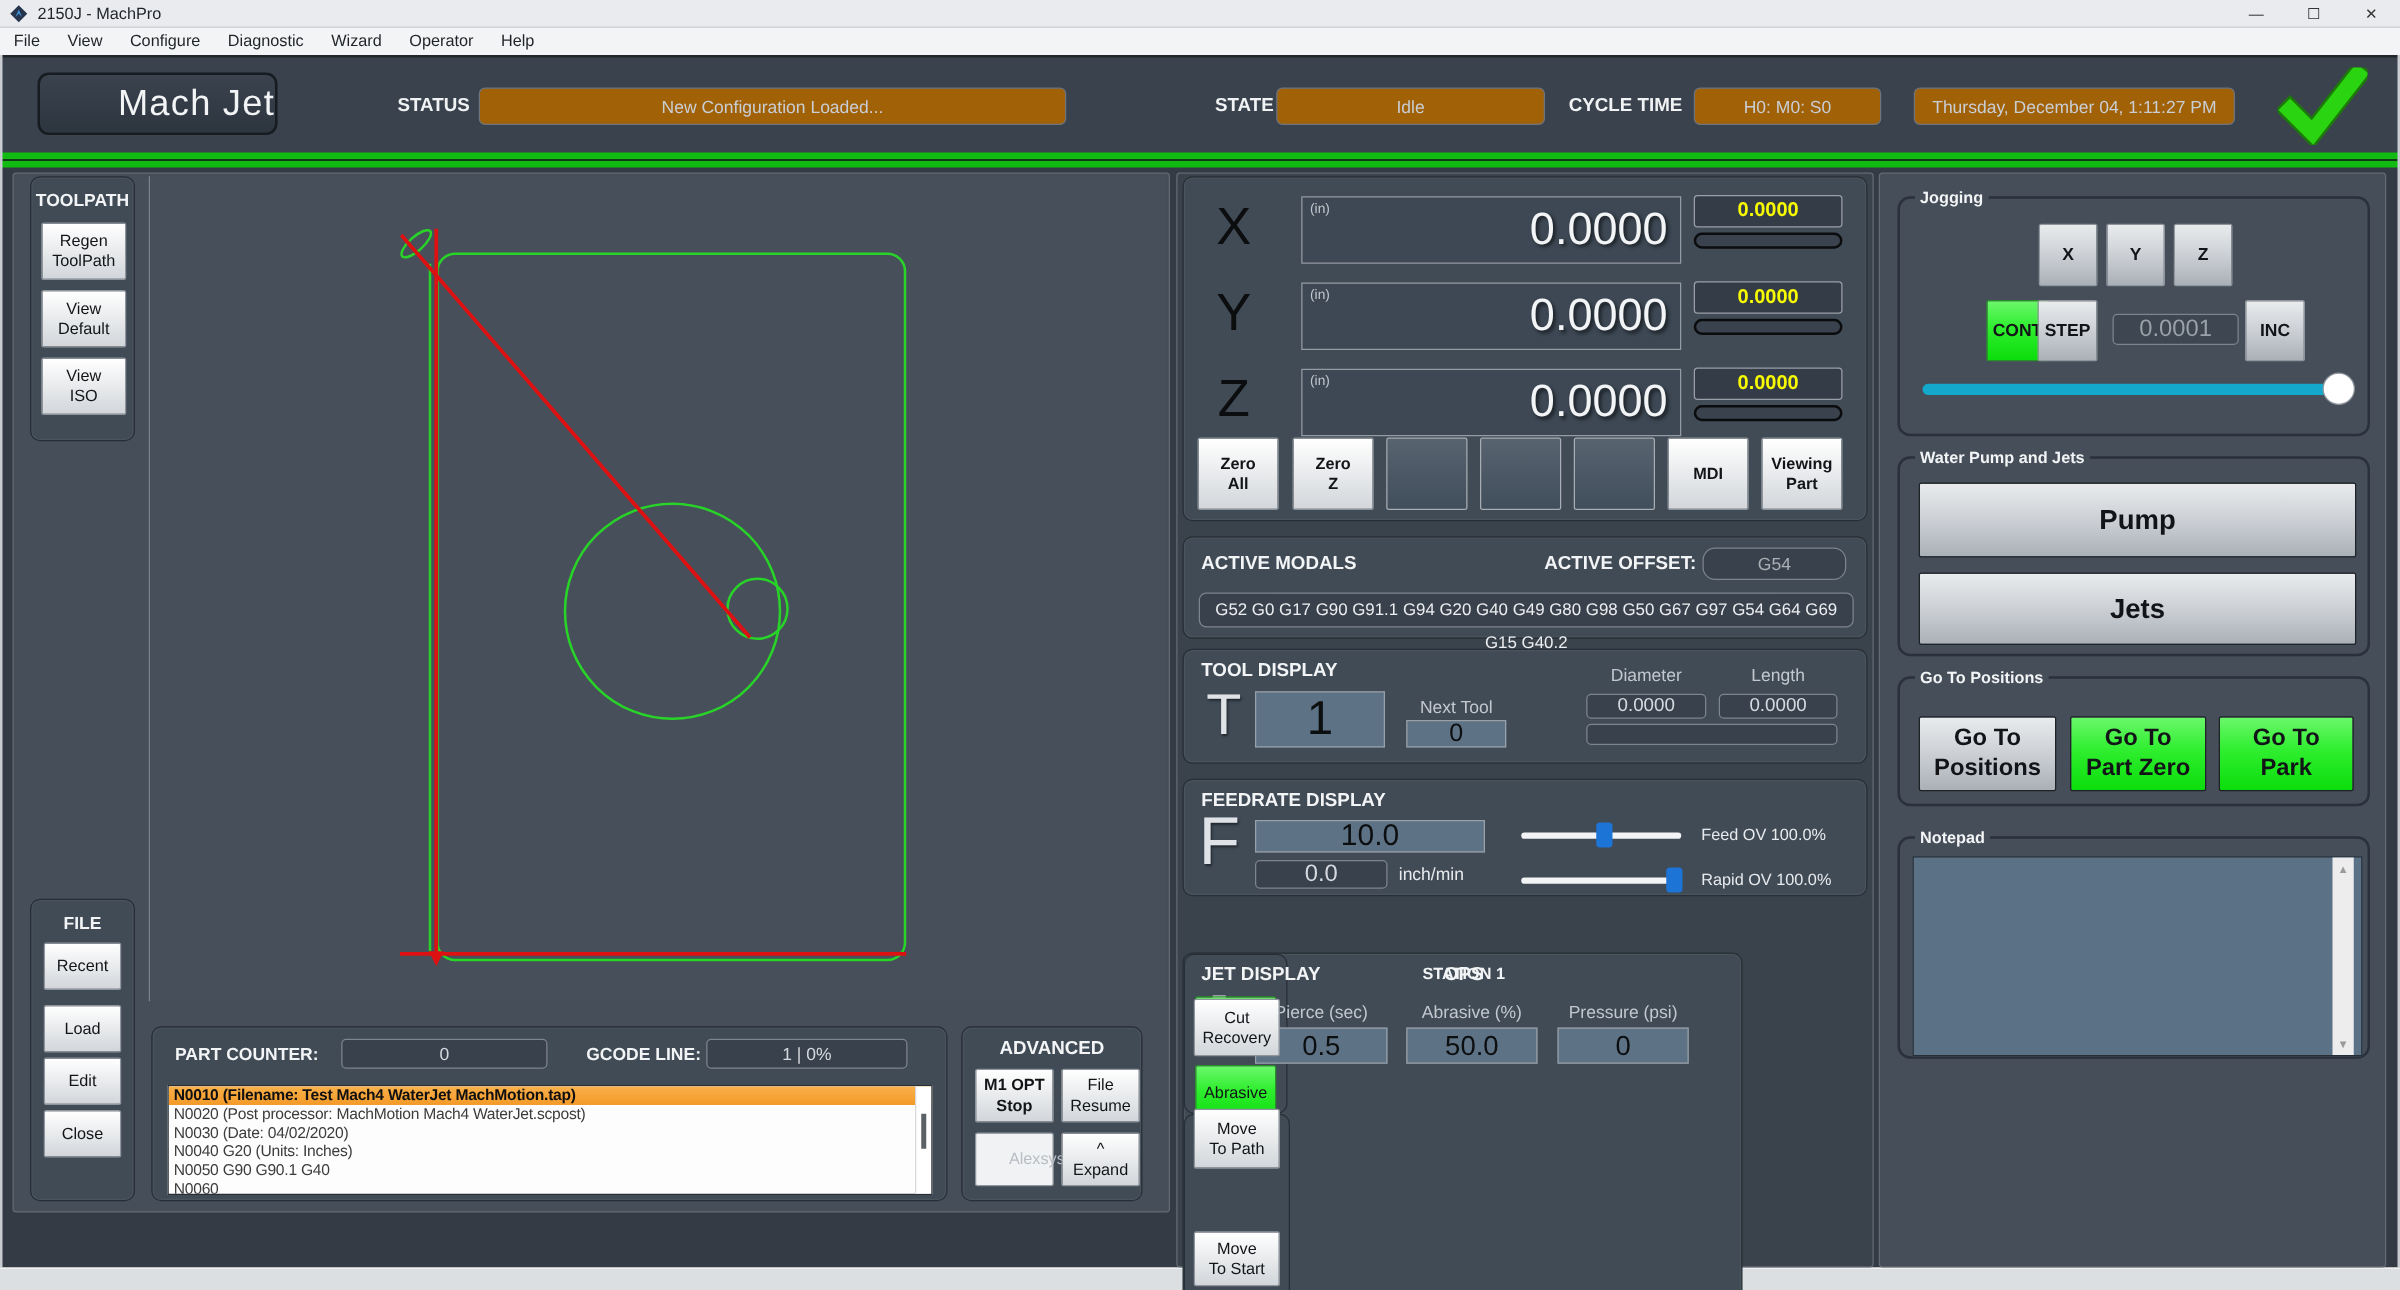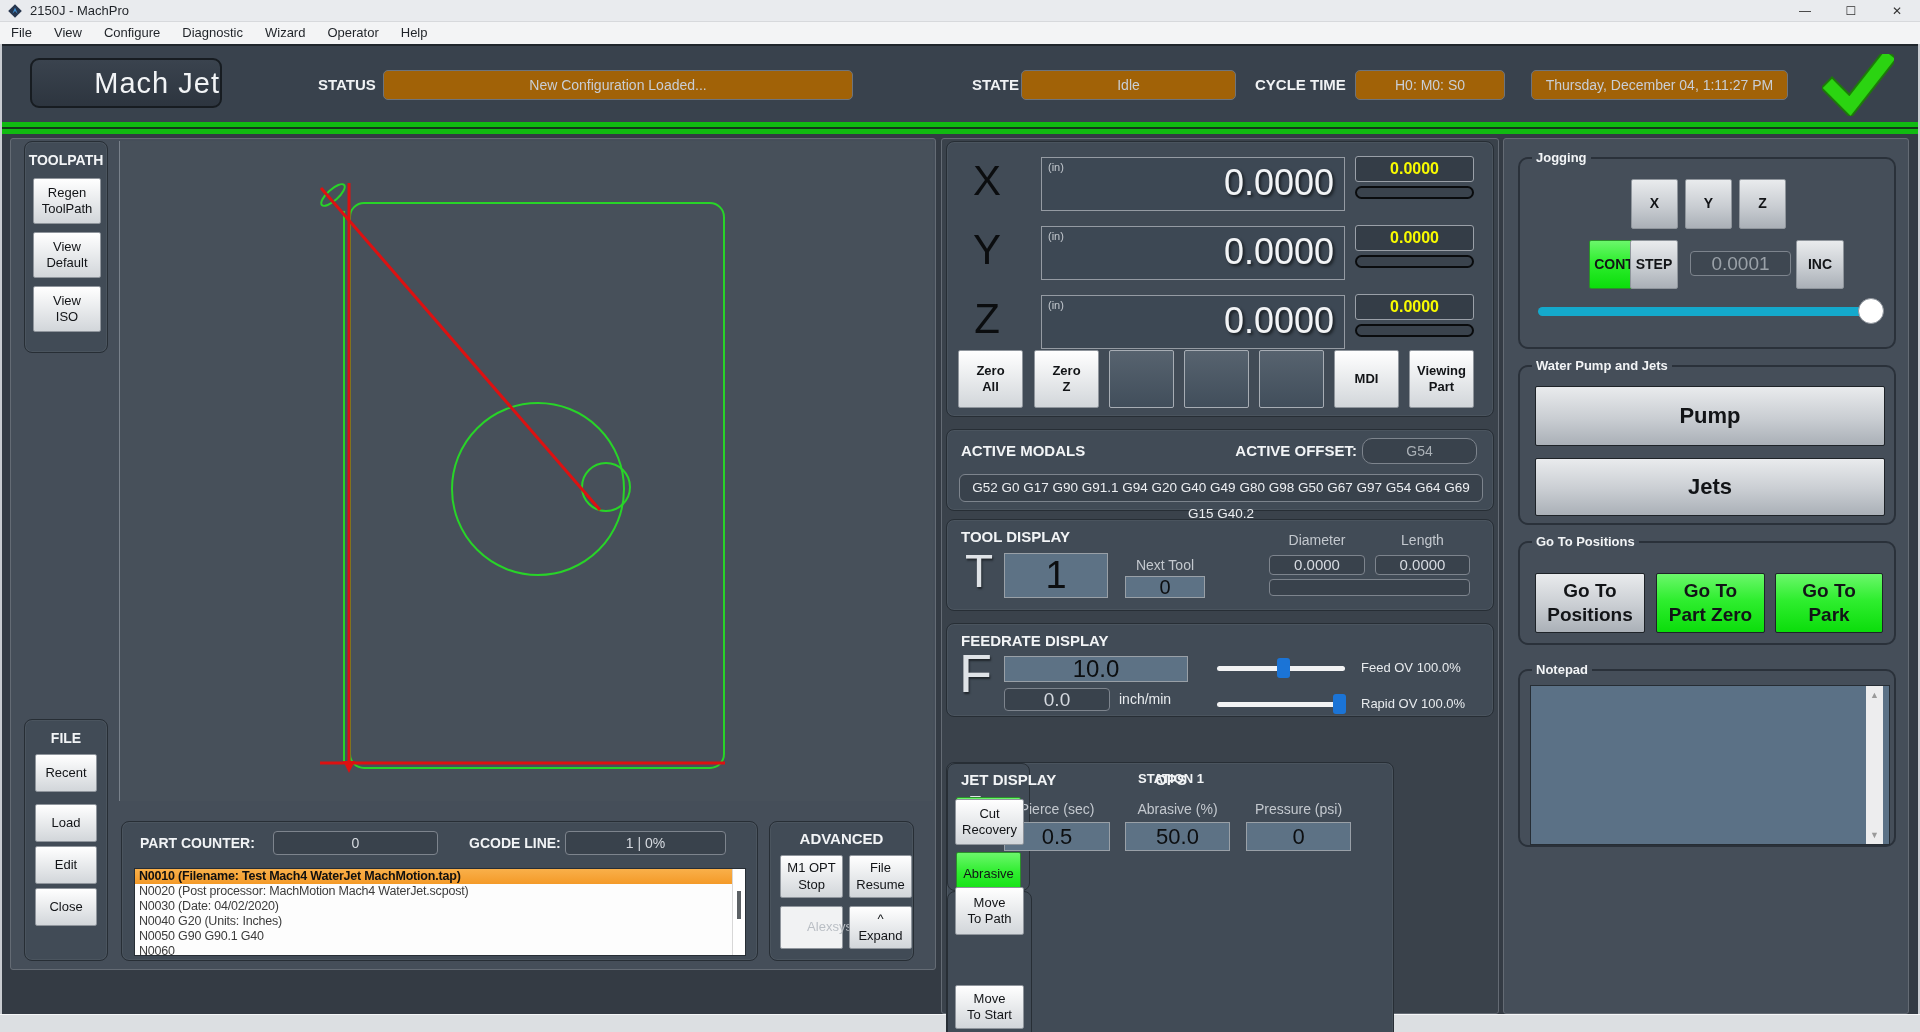--- a/index.html
+++ b/index.html
@@ -239,21 +239,21 @@
         <div class="grow">N0050 G90 G90.1 G40</div>
         <div class="grow">N0060</div>
         <div id="gcode-scroll">
             <div id="gcode-thumb"></div>
           </div>
       </div>
     </div>
 
     <div class="panel" id="adv-panel">
       <div class="ptitle">ADVANCED</div>
-      <div class="btn" style="left:10px; top:33px;">M1 OPT
+      <div class="btn" style="left:10px; top:33px;font-weight:bold;">M1 OPT
 Stop</div>
       <div class="btn" style="left:79px; top:33px;">File
 Resume</div>
       <div class="btn disabled" style="left:10px; top:84px;padding-left:36px;">Alexsys</div>
       <div class="btn" style="left:79px; top:84px;">^
 Expand</div>
     </div>
   </div>
 
   <div id="bottom-strip"></div>

